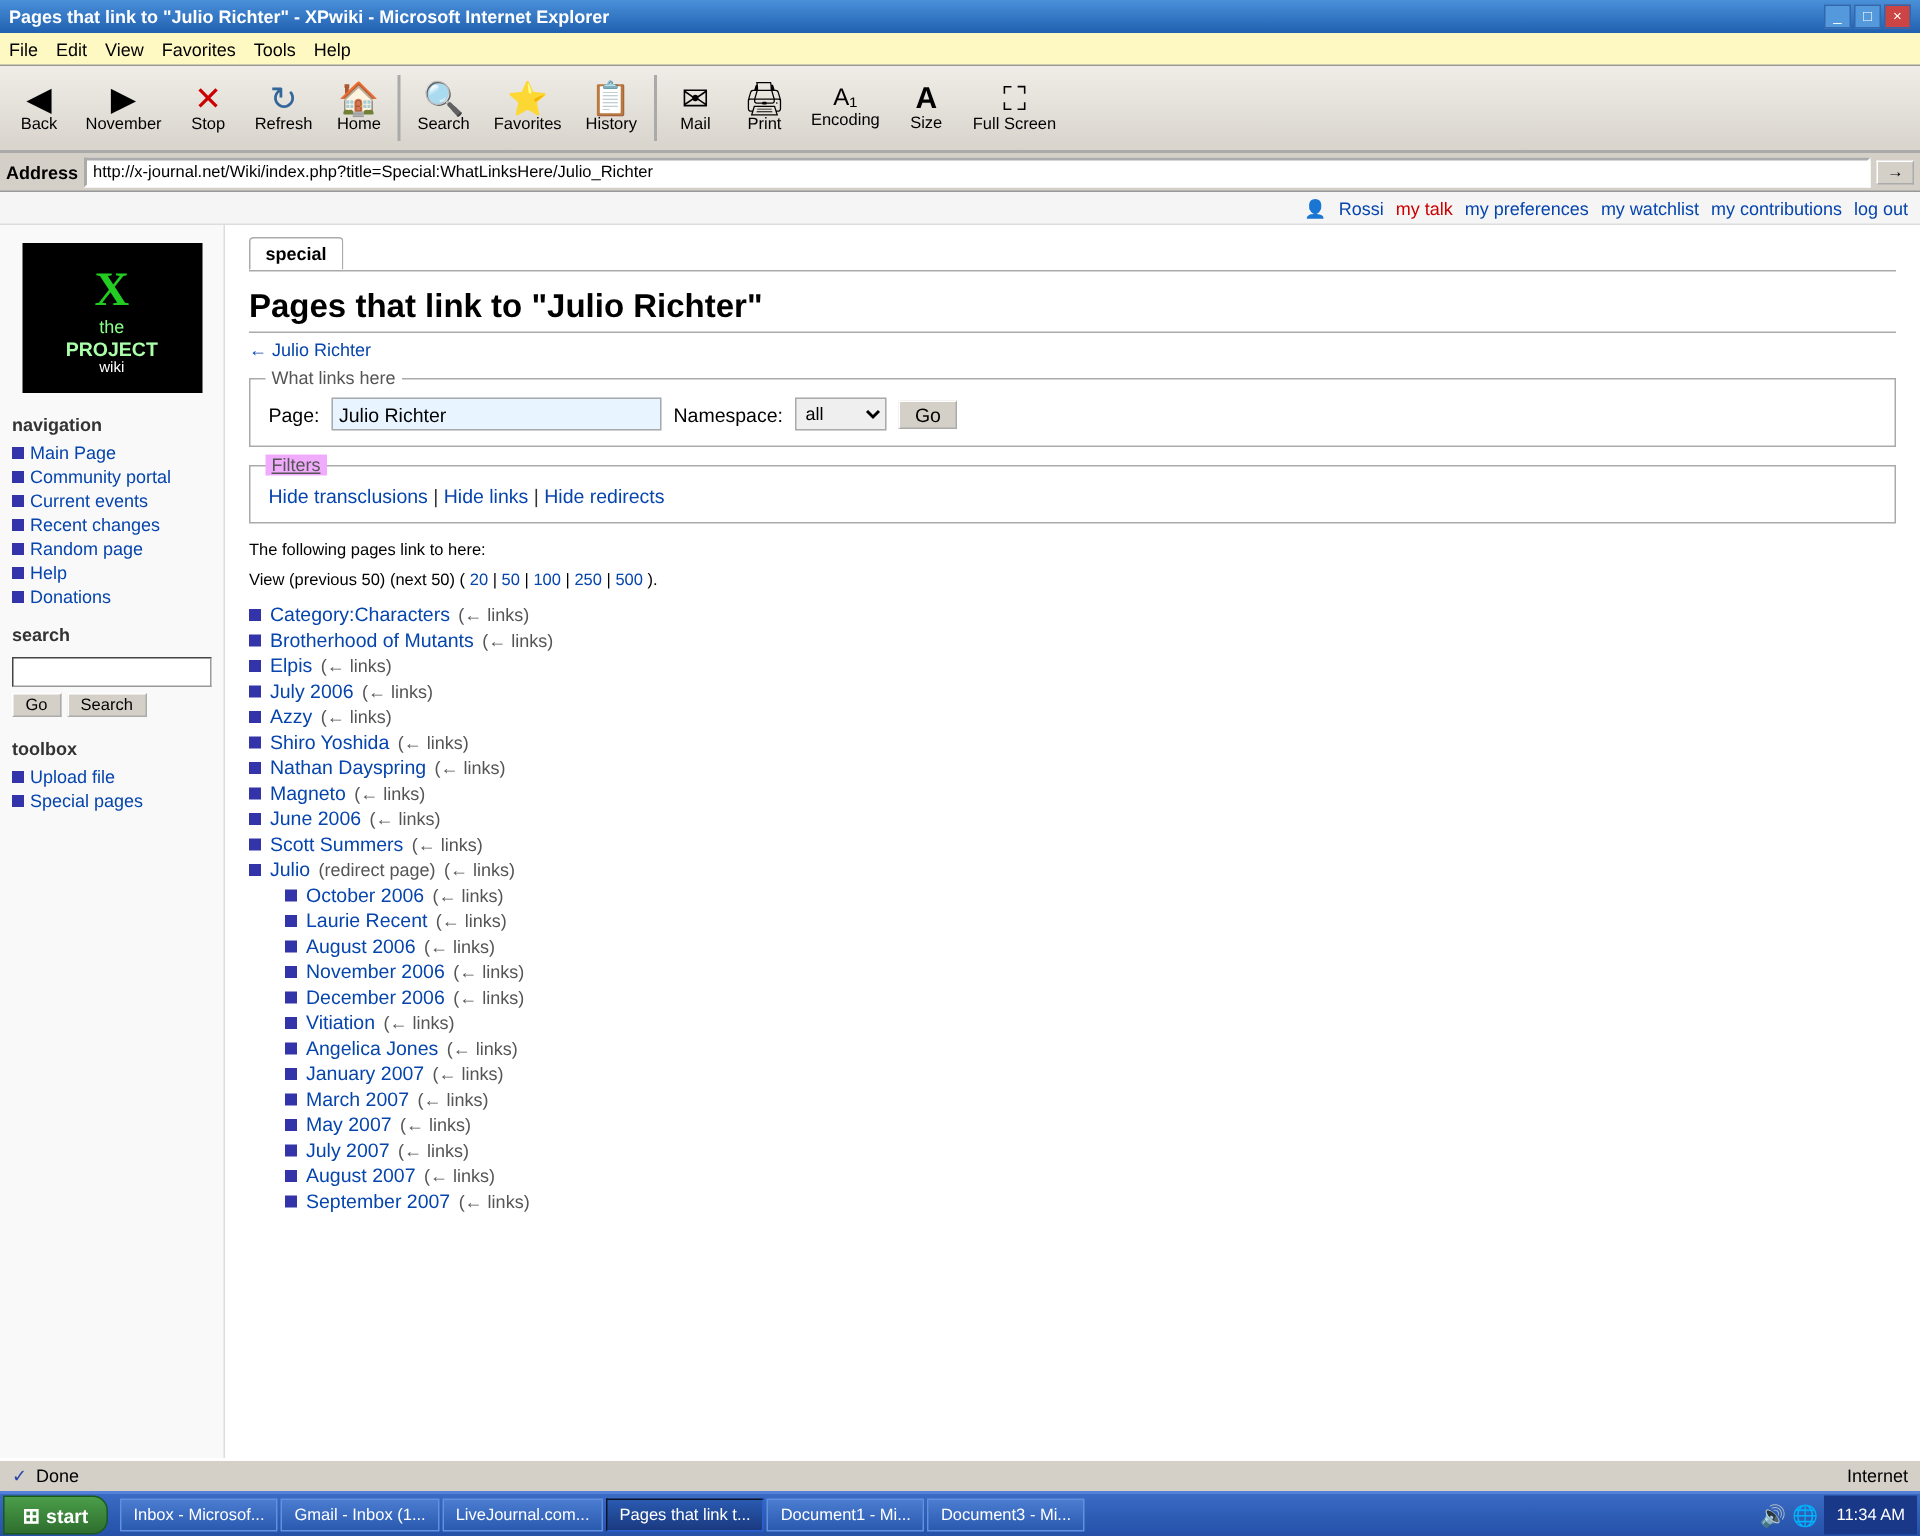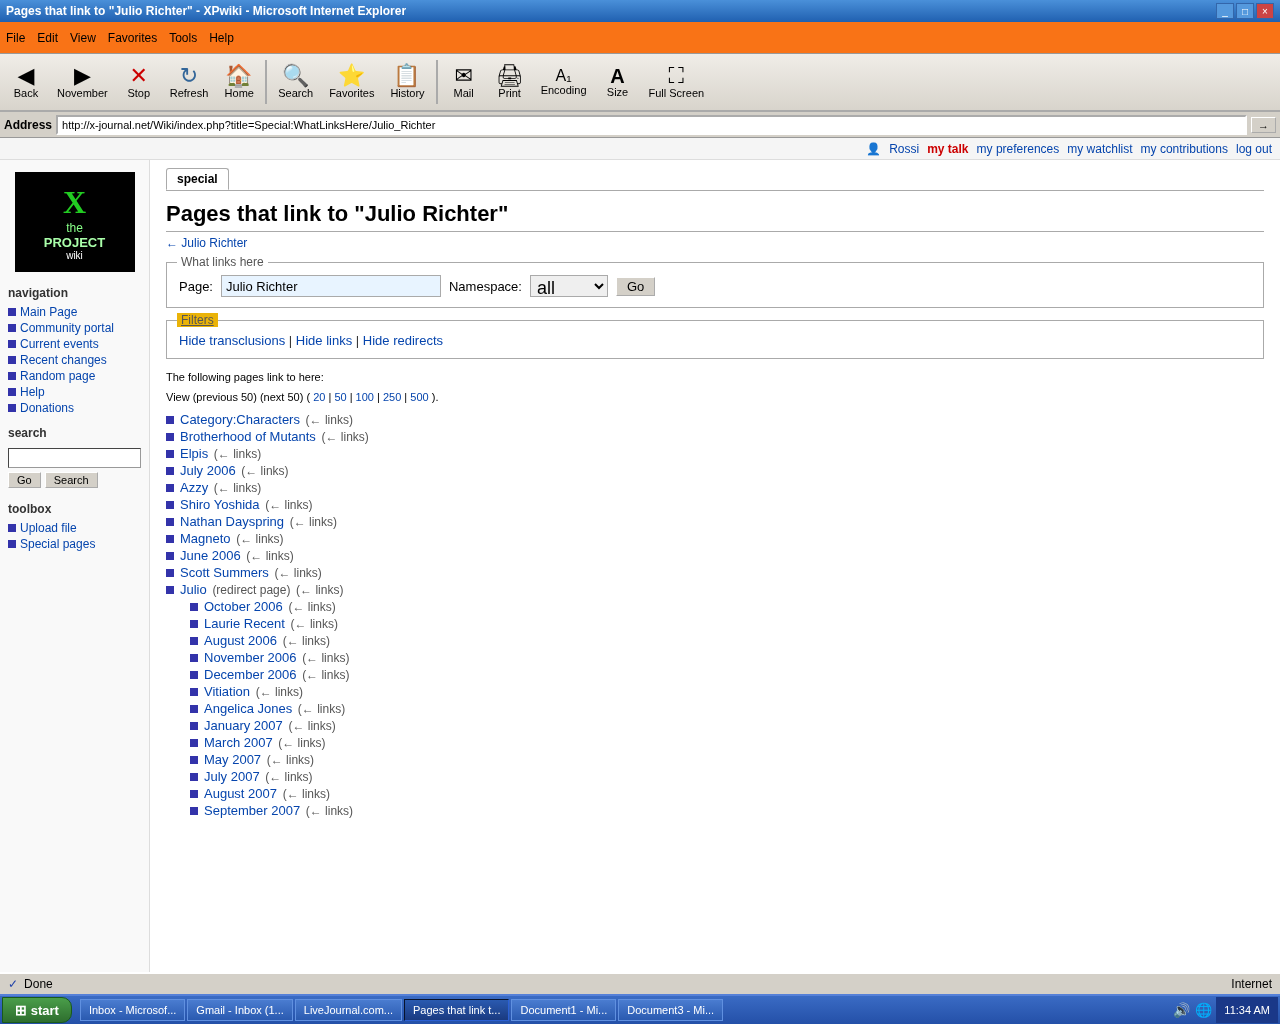--- a/index.html
+++ b/index.html
@@ -17,22 +17,22 @@
     }
     .title-bar-text { font-size: 12px; font-weight: bold; }
     .title-bar-buttons { display: flex; gap: 2px; }
     .title-btn {
       width: 18px; height: 16px; background: #5599dd; border: 1px solid #3366aa;
       color: white; font-size: 10px; cursor: pointer; display: flex; align-items: center; justify-content: center;
     }
 
     
     .menu-bar {
-      background: #f97316; padding: 2px 6px; display: flex; gap: 12px;
-      border-bottom: 1px solid #999; height: 32px; align-items: center;
+      background: #fef9c3; padding: 2px 6px; display: flex; gap: 12px;
+      border-bottom: 1px solid #999; height: 22px; align-items: center;
     }
     .menu-item { font-size: 12px; cursor: pointer; color: #000; }
 
     
     .toolbar {
       background: linear-gradient(to bottom, #f0ede8, #d8d4cc);
       border-bottom: 2px solid #aaa;
       padding: 2px 4px;
       display: flex;
       align-items: center;
@@ -63,21 +63,21 @@
       border: 1px outset #fff; cursor: pointer; font-size: 11px;
     }
 
     
     .user-bar {
       background: #f5f5f5; display: flex; align-items: center;
       justify-content: flex-end; padding: 2px 8px; gap: 8px;
       border-bottom: 1px solid #ddd; font-size: 12px; height: 22px;
     }
     .user-bar a { color: #0645ad; text-decoration: none; }
-    .my-talk { color: #cc0000 !important; font-weight: bold; text-align: center; }
+    .my-talk { color: #cc0000 !important; font-weight: normal; text-align: center; }
 
     
     .main-layout { display: flex; height: calc(1024px - 22px - 20px - 58px - 26px - 22px - 30px); }
 
     
     .sidebar {
       width: 150px; min-width: 150px; background: #f9f9f9;
       border-right: 1px solid #ddd; padding: 8px 0; overflow-y: auto;
     }
     .sidebar-logo { text-align: center; padding: 4px; }
@@ -143,36 +143,36 @@
     }
     .fieldset-inner { margin-top: 8px; display: flex; align-items: center; gap: 8px; }
     .field-label { font-size: 13px; }
     .field-input {
       border: 1px solid #aaa; padding: 2px 4px; font-size: 13px;
       width: 220px; height: 22px;
       background: #e8f4ff;
     }
     .namespace-label { font-size: 13px; }
     .namespace-select {
-      border: 1px solid #aaa; padding: 1px 2px; font-size: 18px;
+      border: 1px solid #aaa; padding: 1px 2px; font-size: 12px;
       height: 22px;
     }
     .go-button {
       padding: 1px 10px; background: #d4d0c8; border: 1px outset #fff;
       cursor: pointer; font-size: 13px;
     }
 
     
     .filters-box {
       border: 1px solid #aaa; margin: 12px 0; padding: 4px 12px 10px;
       position: relative;
     }
     .filters-legend {
       font-size: 12px; color: #555; font-weight: normal;
-      margin-left: 6px; background: #eab308; padding: 0 4px;
+      margin-left: 6px; background: #f0abfc; padding: 0 4px;
       position: absolute; top: -8px; left: 4px; text-decoration: underline;
     }
     .filters-inner { margin-top: 8px; font-size: 13px; }
     .filter-link { color: #0645ad; text-decoration: none; }
     .filter-sep { color: #333; }
 
     .view-text { font-size: 11px; margin: 8px 0; }
     .view-link { color: #0645ad; text-decoration: none; }
 
     

